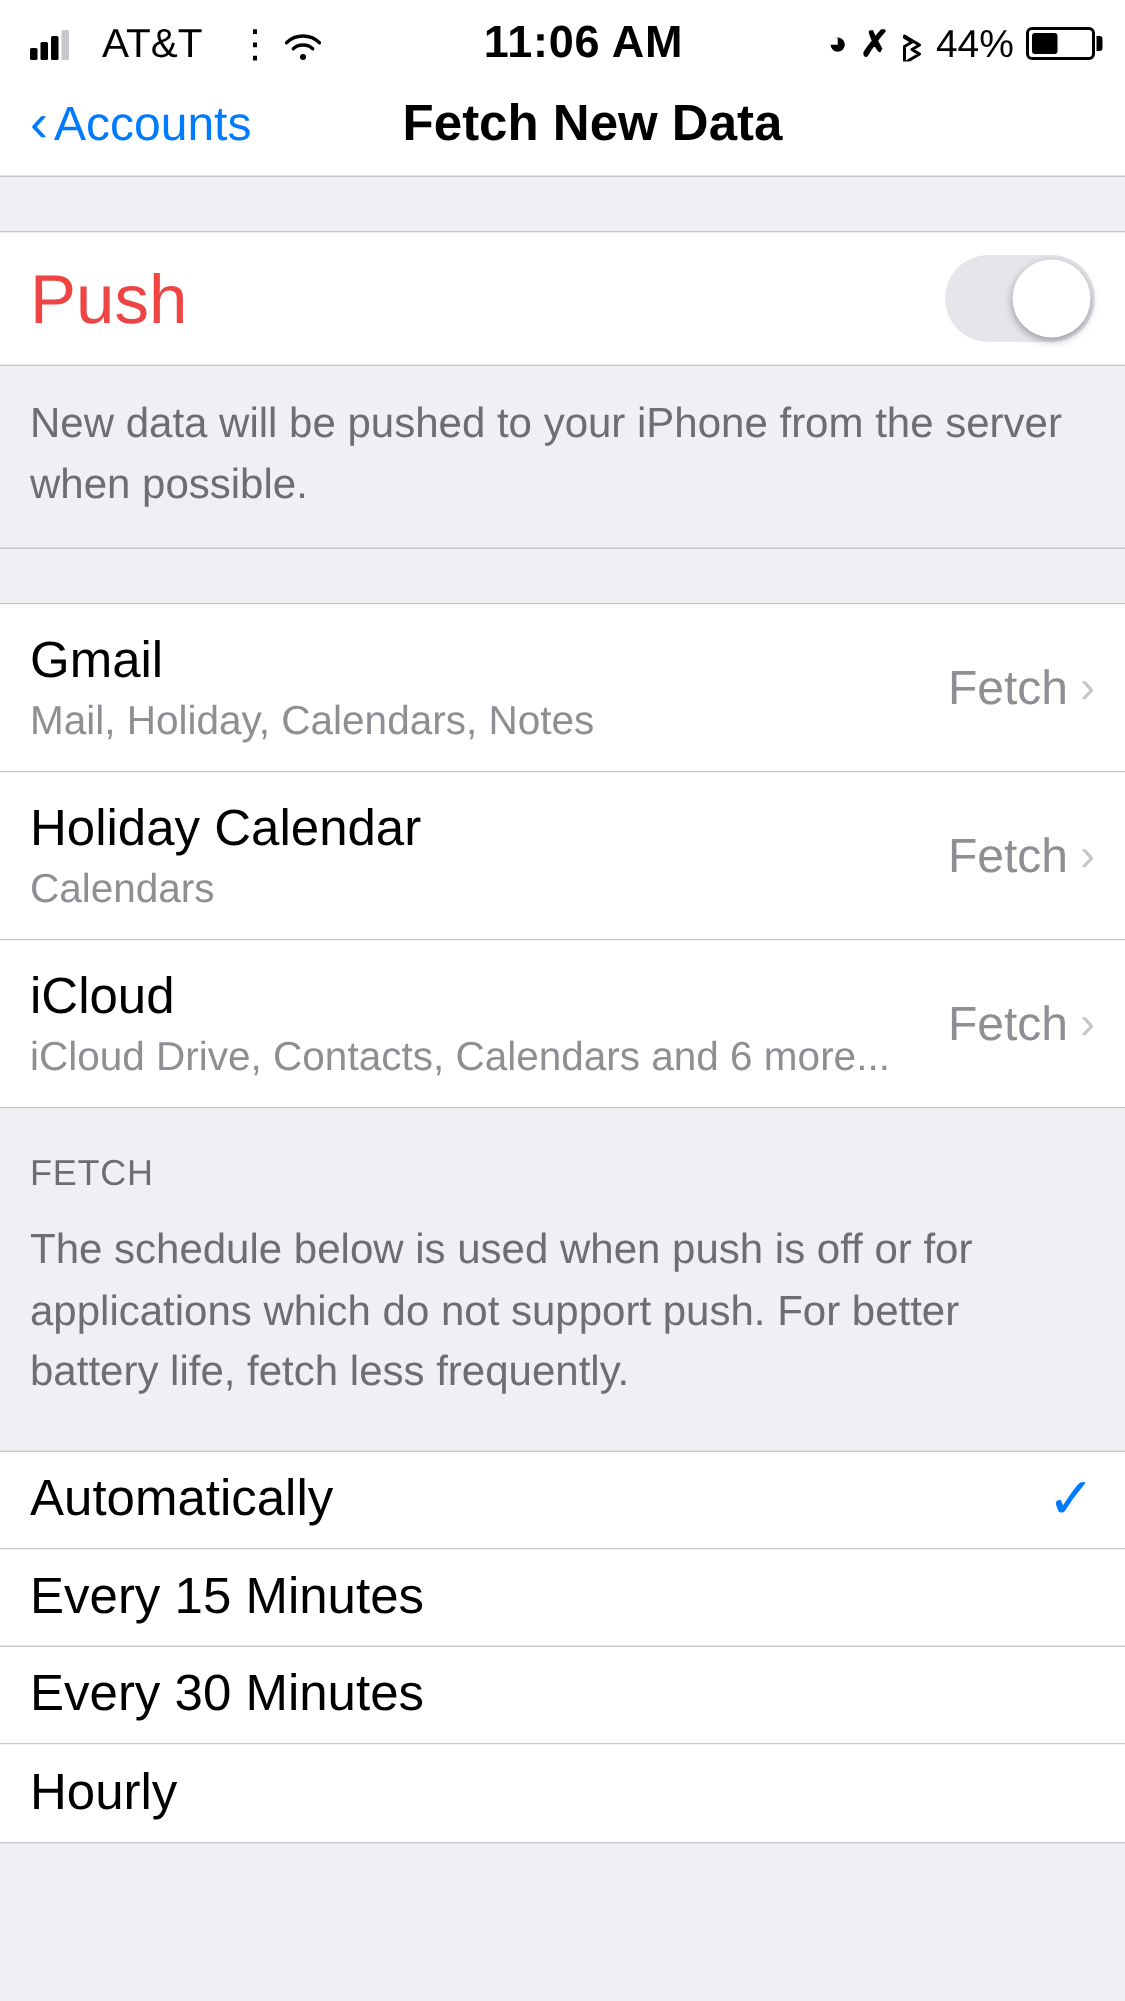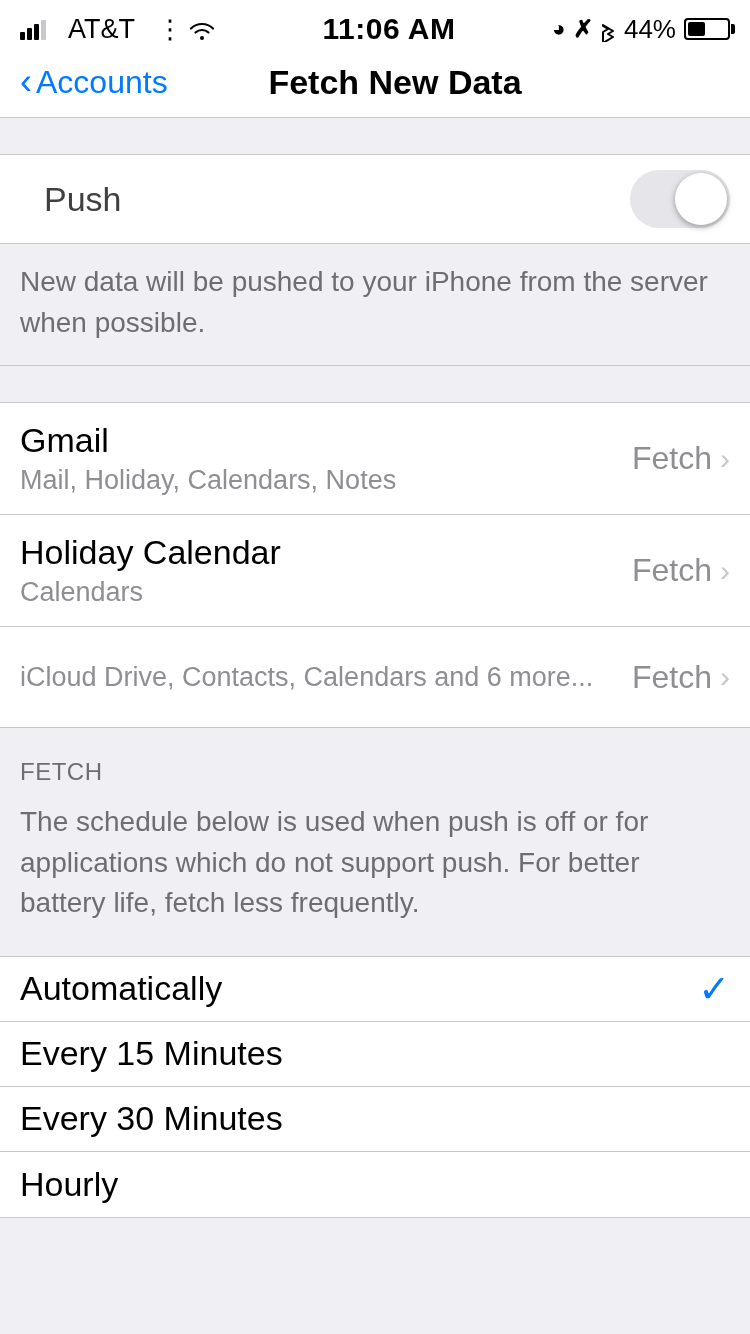--- a/index.html
+++ b/index.html
@@ -137,23 +137,22 @@
       padding: 0 20px;
       min-height: 88px;
       border-bottom: 1px solid #c8c7cc;
       background: #fff;
     }
     .row:last-child {
       border-bottom: none;
     }
 
     .row-label {
-      font-size: 34px;
-      color: #404040;
-      margin-left: 24px;
+      font-size: 46px;
+      color: #ef4444;
     }
 
     
     .toggle {
       width: 100px;
       height: 58px;
       border-radius: 29px;
       background: #e5e5ea;
       position: relative;
       cursor: pointer;
@@ -348,20 +347,21 @@
       <div class="account-subtitle">Calendars</div>
     </div>
     <div class="account-right">
       <span class="fetch-label">Fetch</span>
       <span class="chevron-right">›</span>
     </div>
   </div>
 
   <div class="account-row">
     <div class="account-info">
+      <div class="account-name">iCloud</div>
       <div class="account-subtitle">iCloud Drive, Contacts, Calendars and 6 more...</div>
     </div>
     <div class="account-right">
       <span class="fetch-label">Fetch</span>
       <span class="chevron-right">›</span>
     </div>
   </div>
 </div>
 
 <div class="fetch-section-header">

